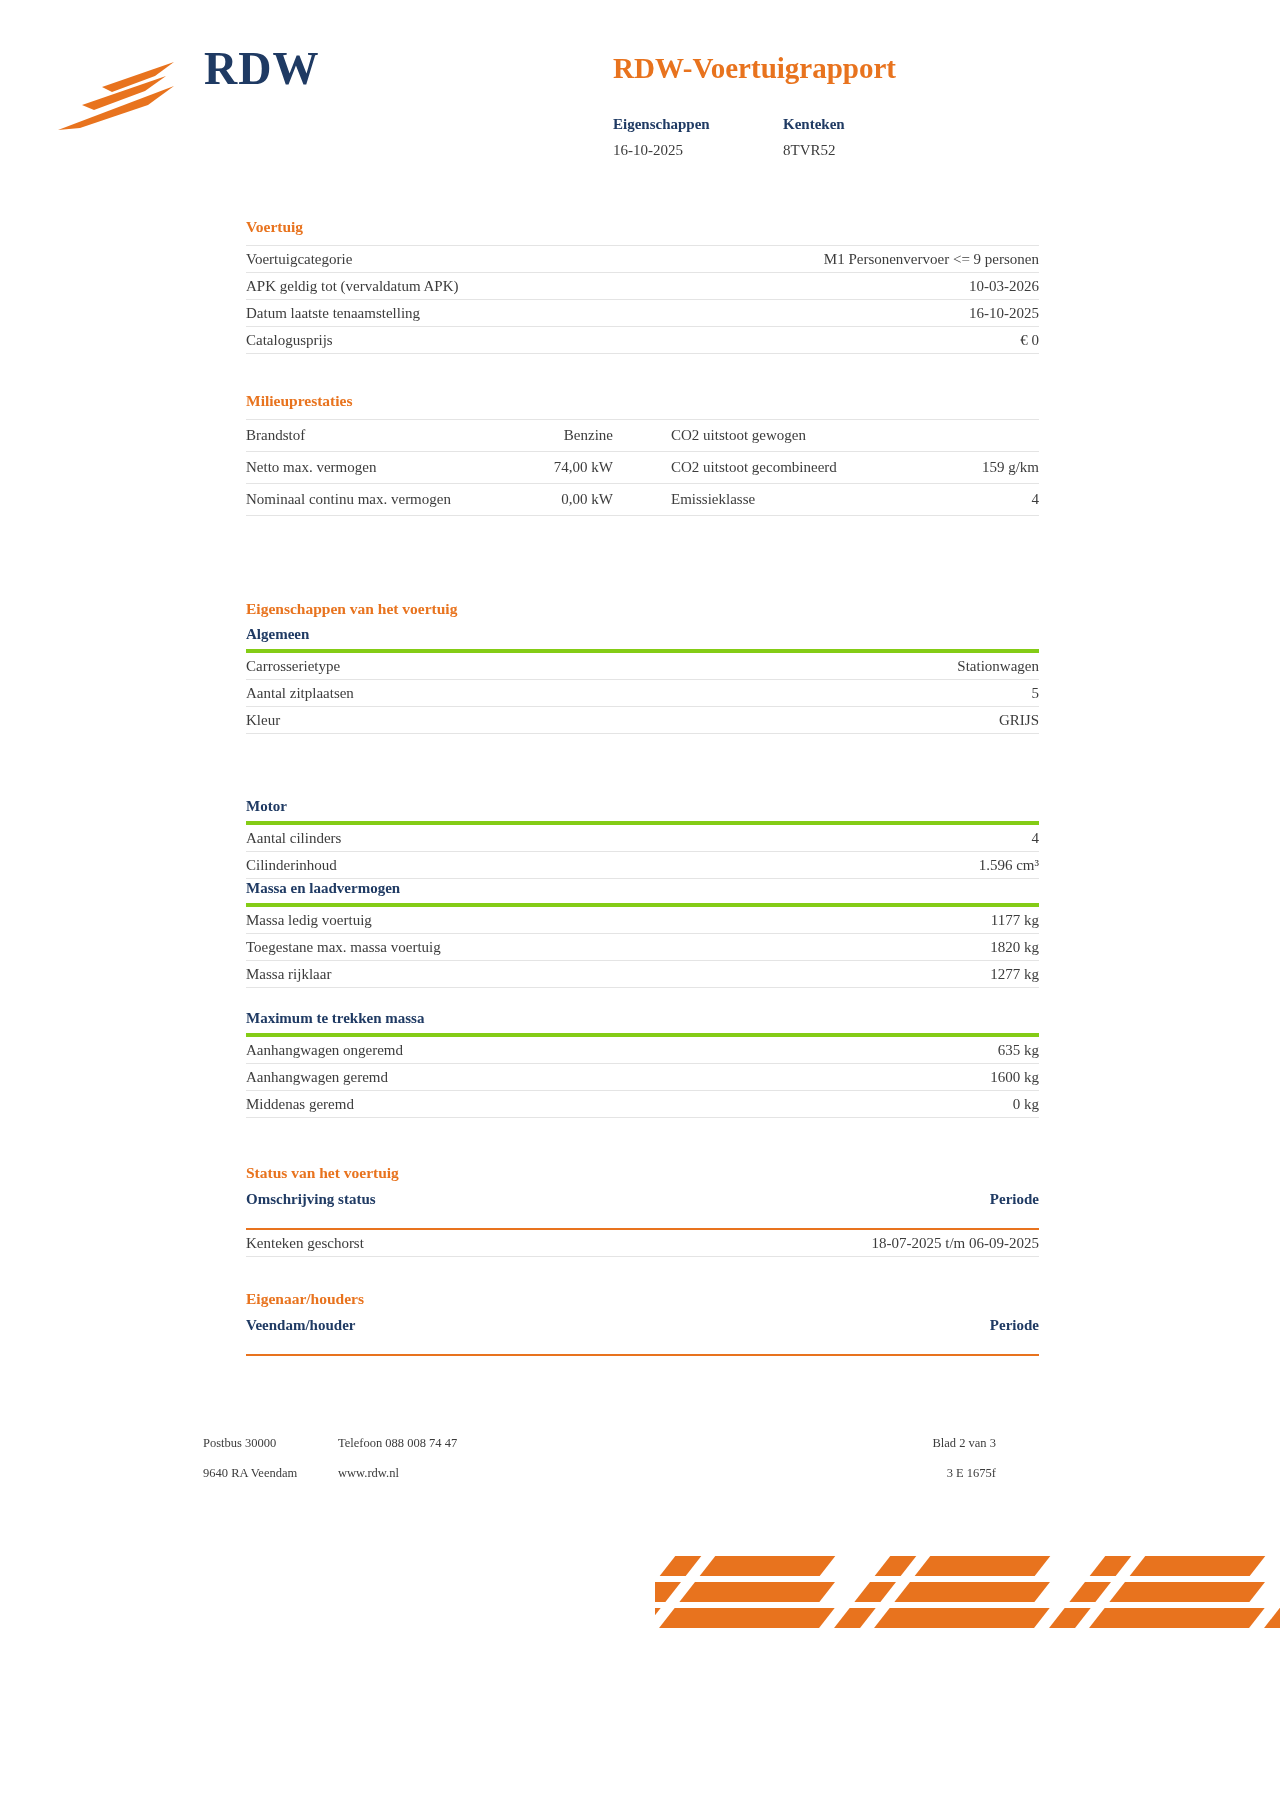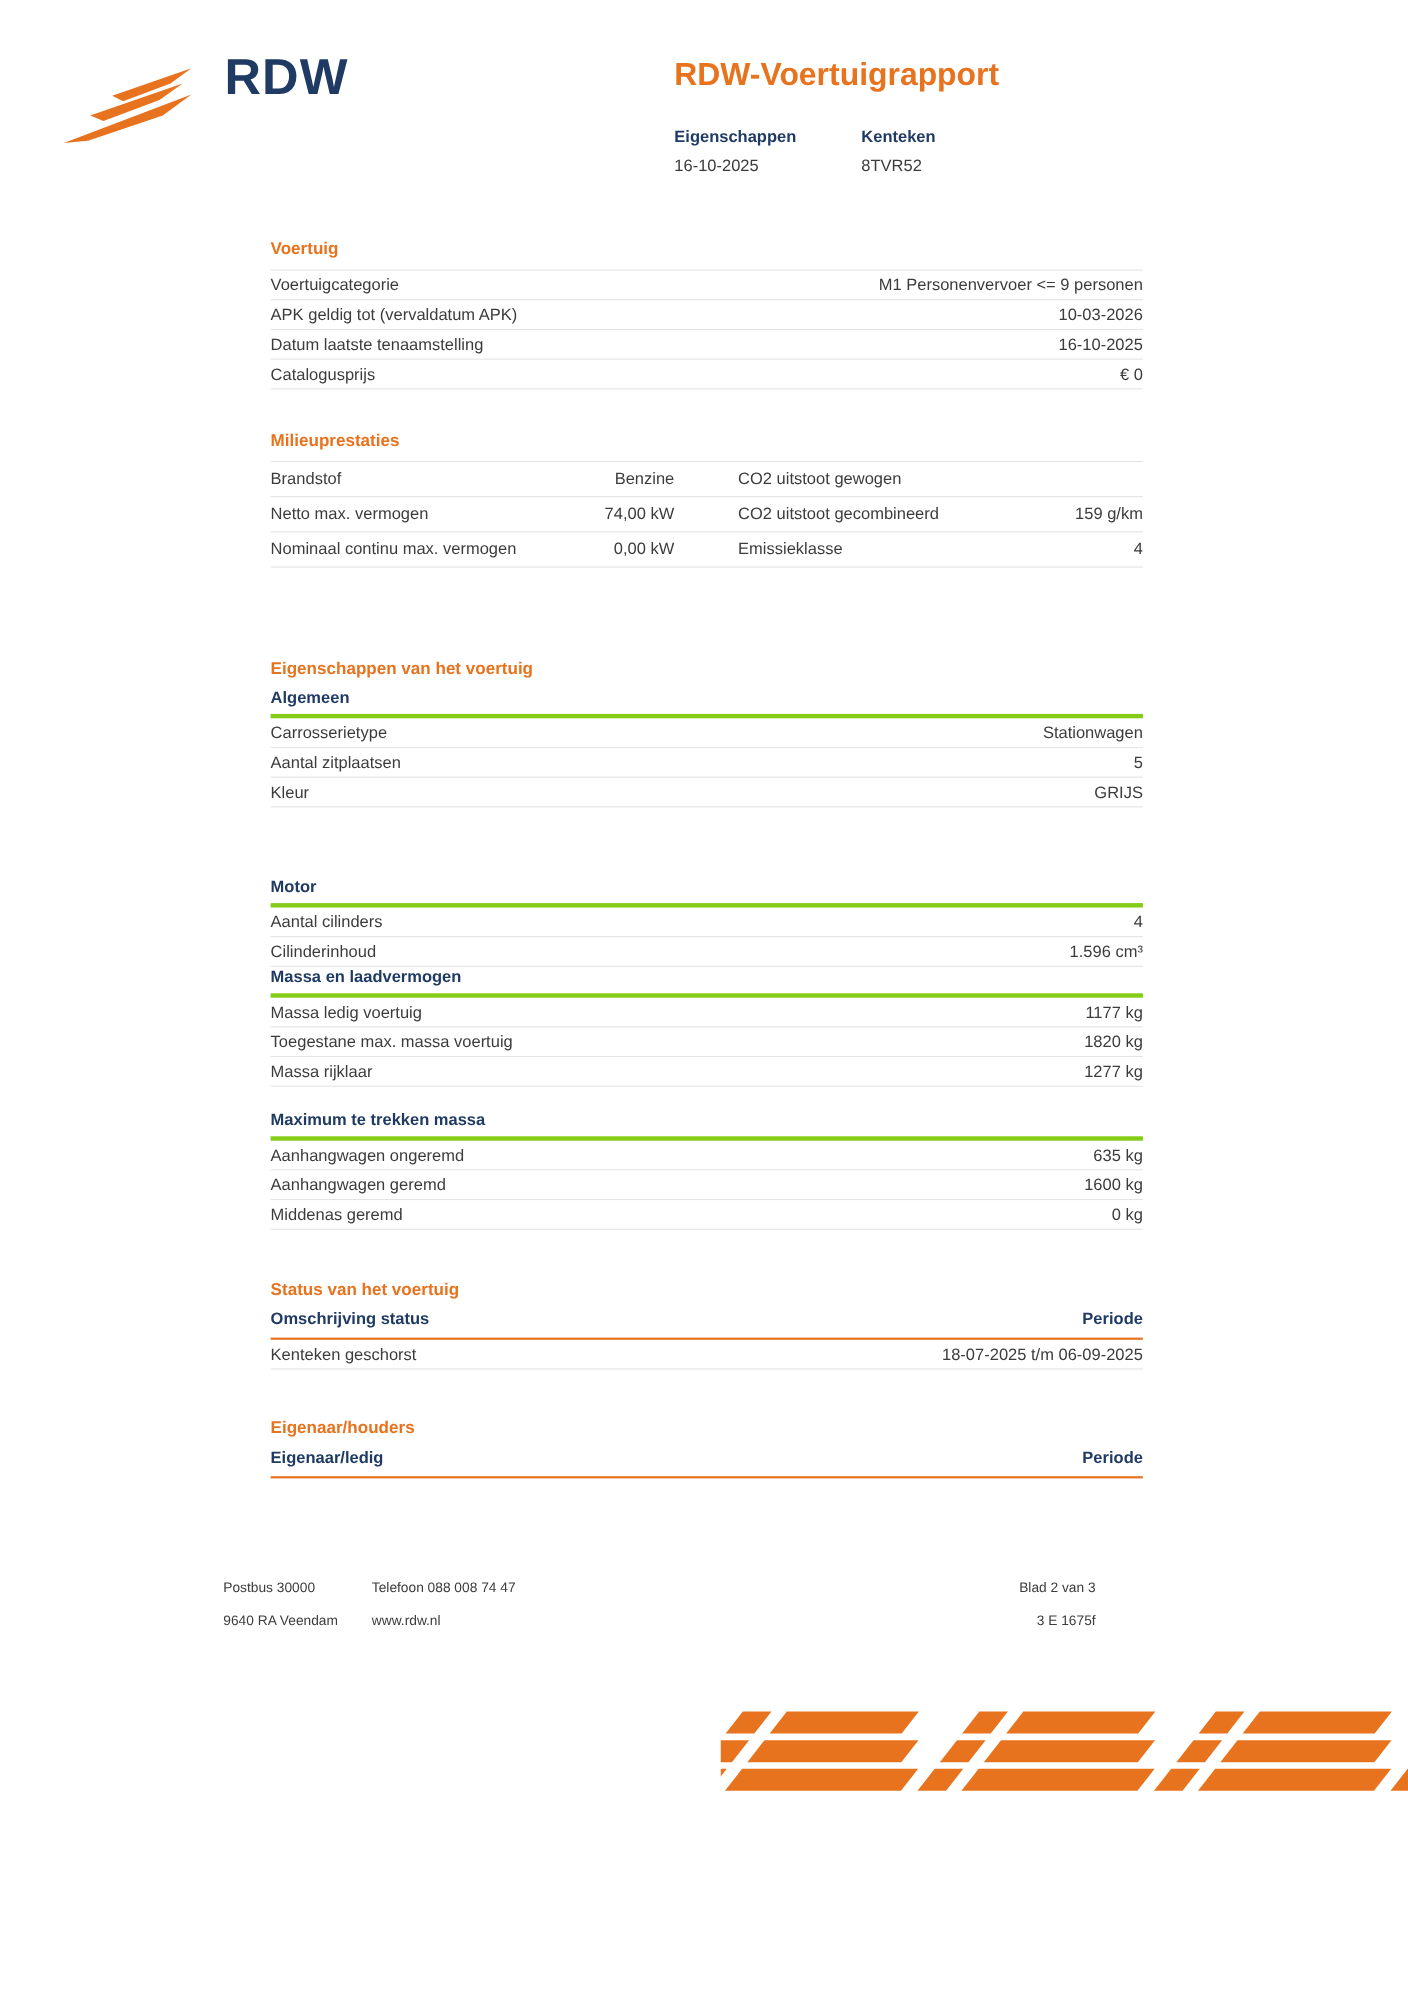--- a/index.html
+++ b/index.html
@@ -1,18 +1,18 @@
 <!DOCTYPE html>
 <html><head>
 <meta charset="utf-8">
 <style>
   * { margin:0; padding:0; box-sizing:border-box; }
   html,body { background:#ffffff; }
   body { font-family:"Liberation Sans", sans-serif; color:#3c3c3c; }
-  .page { position:relative; width:1280px; height:1812px; background:#fff; overflow:hidden; margin:0 auto; }
+  .page { position:relative; width:1280px; height:1812px; background:#fff; overflow:hidden; margin:0 auto;font-family:Liberation Serif, serif; }
 
   
   .logo { position:absolute; left:52px; top:58px; width:130px; height:80px; }
   .brand { position:absolute; left:204px; top:42px; font-size:46px; font-weight:bold; color:#1f3a63; letter-spacing:1px; }
   .doc-title { position:absolute; left:613px; top:52px; font-size:29px; font-weight:bold; color:#e8731e;text-align:right; }
   .meta { position:absolute; left:613px; top:116px; display:flex; }
   .meta-col { width:170px; }
   .meta-label { font-size:15px; font-weight:bold; color:#1f3a63; margin-bottom:9px; }
   .meta-value { font-size:15px; color:#3c3c3c; }
 
@@ -25,21 +25,21 @@
   .kv { display:flex; justify-content:space-between; align-items:center; height:27px;
         border-bottom:1px solid #e4e4e4; font-size:15px; color:#3c3c3c; }
   .kv .v { text-align:right; white-space:nowrap; }
 
   .mrow { display:flex; align-items:center; height:32px; border-bottom:1px solid #e4e4e4; font-size:15px; }
   .mcell { flex:0 0 367px; display:flex; justify-content:space-between; }
   .mcell + .mcell { margin-left:58px; flex-basis:368px; }
   .mcell .v { text-align:right; white-space:nowrap; }
 
   .cols-head { display:flex; justify-content:space-between; font-size:15px; font-weight:bold;
-               color:#1f3a63; padding-bottom:8px; border-bottom:2px solid #e8731e; }
+               color:#1f3a63; padding-bottom:20px; border-bottom:2px solid #e8731e; }
 
   
   .f-row { position:absolute; left:203px; width:793px; height:16px; font-size:12.5px; color:#3c3c3c; }
   .f-left { position:absolute; left:0; }
   .f-mid  { position:absolute; left:135px; }
   .f-right{ position:absolute; right:0; }
 
   .bottom-deco { position:absolute; left:655px; top:1550px; width:625px; height:85px; overflow:hidden; }
 </style>
 </head>
@@ -210,21 +210,21 @@
       <div class="kv">
         <span class="k">Kenteken geschorst</span>
         <span class="v">18-07-2025 t/m 06-09-2025</span>
       </div>
     </div>
   </section>
 
   <section class="sec" style="top:1290px">
     <h2 class="sec-h">Eigenaar/houders</h2>
     <div class="cols-head">
-      <span>Eigenaar/ledig</span>
+      <span>Veendam/houder</span>
       <span>Periode</span>
     </div>
   </section>
 
   <div class="f-row" style="top:1436px">
     <span class="f-left">Postbus 30000</span>
     <span class="f-mid">Telefoon 088 008 74 47</span>
     <span class="f-right">Blad 2 van 3</span>
   </div>
   <div class="f-row" style="top:1466px">

